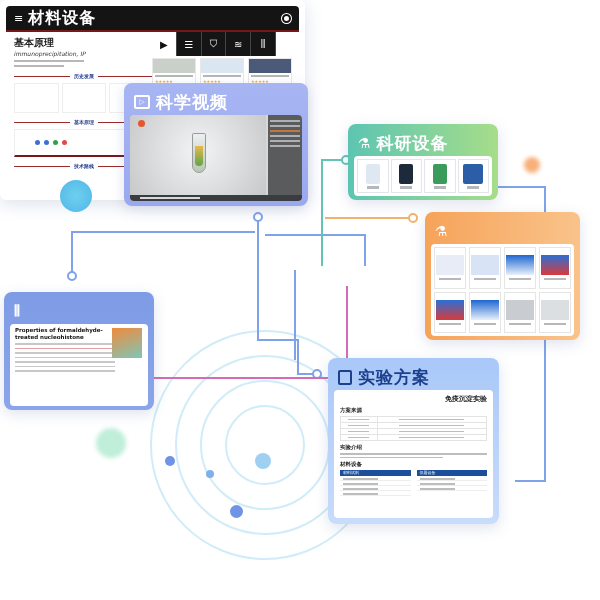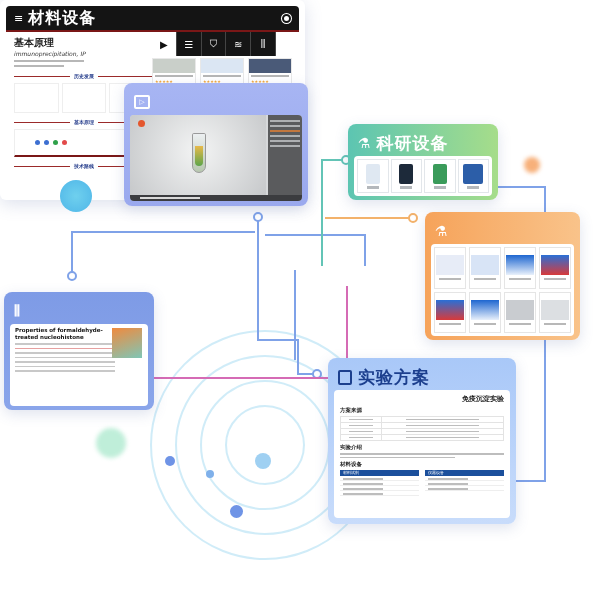--- a/index.html
+++ b/index.html
@@ -74,21 +74,21 @@
   .card .stars { color: #f2a22e; font-size: 4px; padding-left: 2px; }
 
   
   #lit { left: 4px; top: 292px; width: 150px; height: 118px; background: linear-gradient(180deg,#7e9be6,#8aa5ea); }
   #lit .panel-body { height: 82px; position: relative; padding: 3px 5px; }
   #lit .paper-title { font-size: 5.5px; font-weight: bold; color: #111; width: 100px; line-height: 1.2; }
   #lit .ln { height: 1.5px; background: #c8c8c8; margin: 3px 0; width: 100px; }
   #lit .cover { position: absolute; right: 6px; top: 4px; width: 30px; height: 30px; background: linear-gradient(160deg,#f08a3e,#7fc6b6); }
 
   
-  #proto { left: 328px; top: 358px; width: 188px; height: 166px; background: linear-gradient(180deg,#a9c8f8,#c8dcfb); }
+  #proto { left: 328px; top: 358px; width: 171px; height: 166px; background: linear-gradient(180deg,#a9c8f8,#c8dcfb); }
   #proto .panel-head { color: #1c3f8e; }
   #proto .panel-body { height: 128px; padding: 4px 6px; }
   .p-title { text-align: right; font-size: 7px; font-weight: bold; color: #222; margin-bottom: 3px; }
   .p-sec { font-size: 5.5px; font-weight: bold; color: #222; margin: 3px 0 2px; }
   .p-table { width: 100%; border-collapse: collapse; }
   .p-table td { border: 1px solid #e3e3e3; height: 6px; font-size: 3px; color: #888; }
   .p-table td .ln { height: 1.5px; background: #bdbdbd; margin: 0 auto; width: 60%; }
   .p-intro { height: 1.5px; background: #bdbdbd; margin: 2px 0; }
   .mats { display: flex; gap: 6px; }
   .mat-col { flex: 1; }
@@ -198,20 +198,21 @@
         <div class="img" style="background:#f1a63a"></div>
         <div class="ln"></div>
         <div class="stars">★★★★★</div>
       </div>
   </div>
 </div>
 
 <div id="video" class="panel">
   <div class="panel-head">
     <span style="display:inline-block;width:16px;height:14px;border:2px solid #fff;border-radius:2px;font-size:7px;text-align:center;line-height:10px;">▷</span>
+    <span class="ttl">科学视频</span>
   </div>
   <div class="panel-body">
     <div class="vid-main">
       <span class="vid-badge"></span>
       <span class="tube"></span>
     </div>
     <div class="vid-side">
         <div class="ln"></div>
         <div class="ln"></div>
         <div class="ln" style="background:#c2773e"></div>

